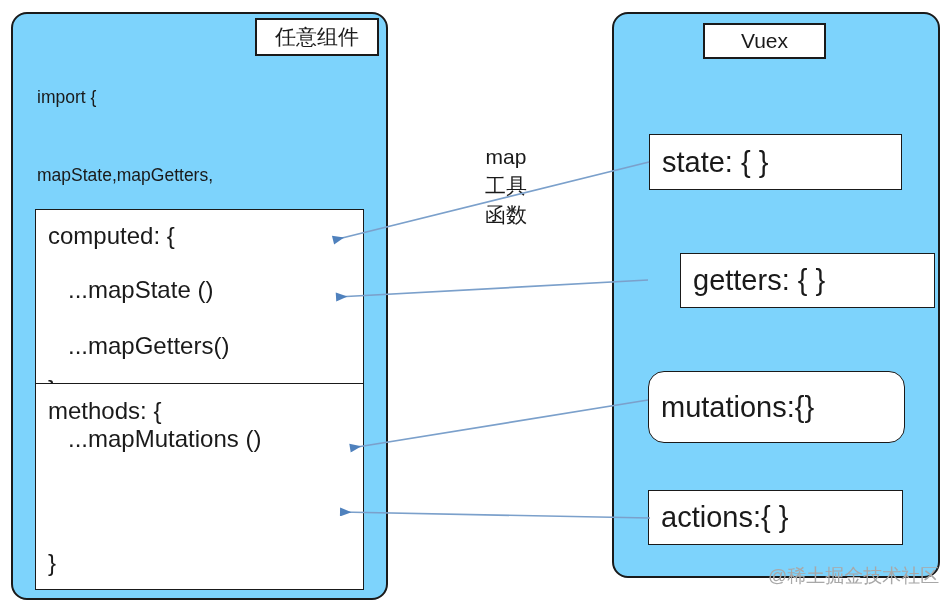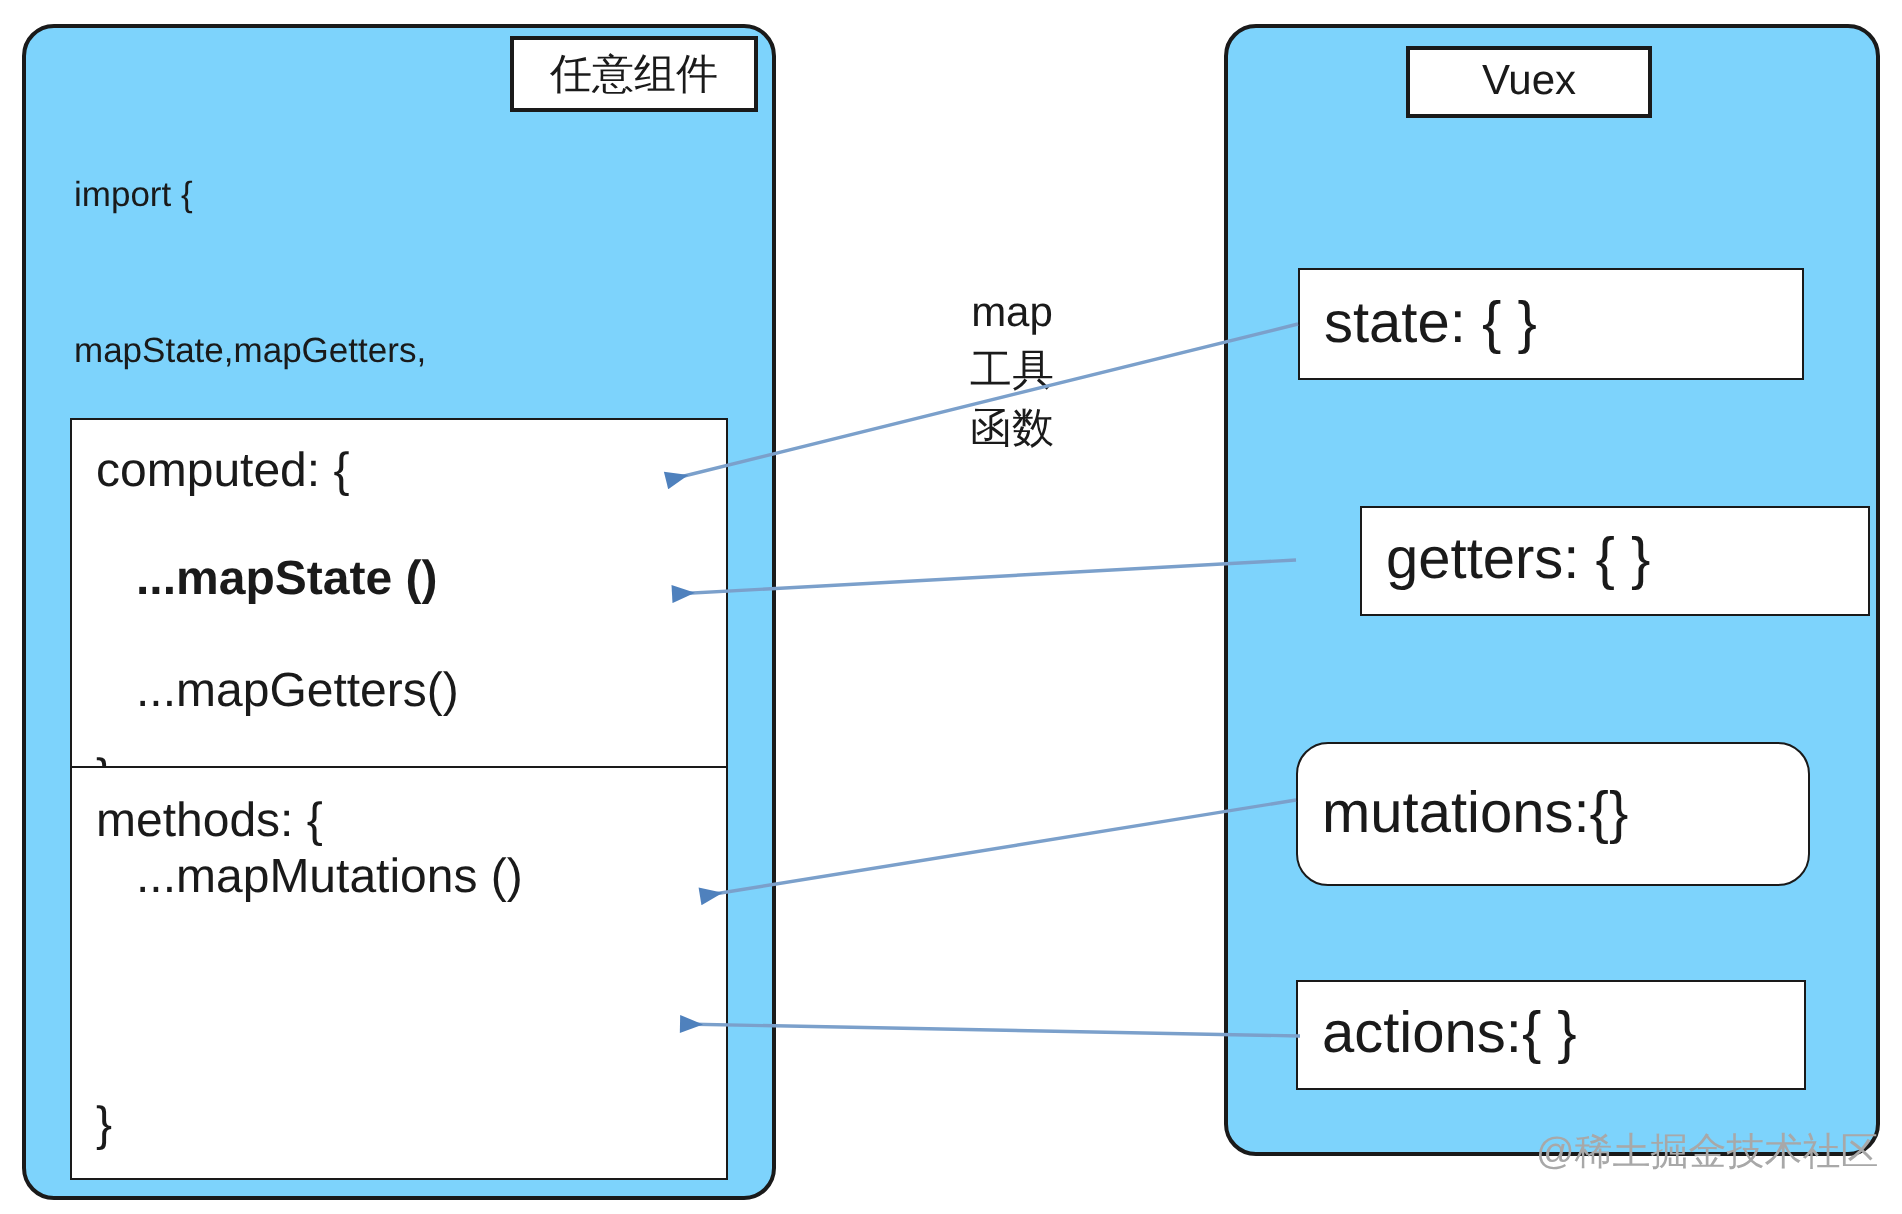--- a/index.html
+++ b/index.html
@@ -87,21 +87,21 @@
 
     <div class="abs import-text" style="left:24px;top:18px;">
       <div>import {</div>
       <div>mapState,mapGetters,</div>
       <div>mapMutations, mapActions</div>
       <div>} from ‘vuex’</div>
     </div>
 
     <div class="abs code-box" style="left:22px;top:151px;width:329px;height:205px;margin-top:44px;">
       <div class="code-line" style="top:12px;">computed: {</div>
-      <div class="code-line indent" style="top:66px;font-weight:bold;">...mapState ()</div>
+      <div class="code-line indent" style="top:66px;">...mapState ()</div>
       <div class="code-line indent" style="top:122px;">...mapGetters()</div>
       <div class="code-line" style="top:165px;">}</div>
     </div>
 
     <div class="abs code-box" style="left:22px;top:369px;width:329px;height:207px;">
       <div class="code-line" style="top:13px;">methods: {</div>
       <div class="code-line indent" style="top:41px;">...mapMutations ()</div>
       <div class="code-line" style="top:165px;">}</div>
     </div>
   </div>

